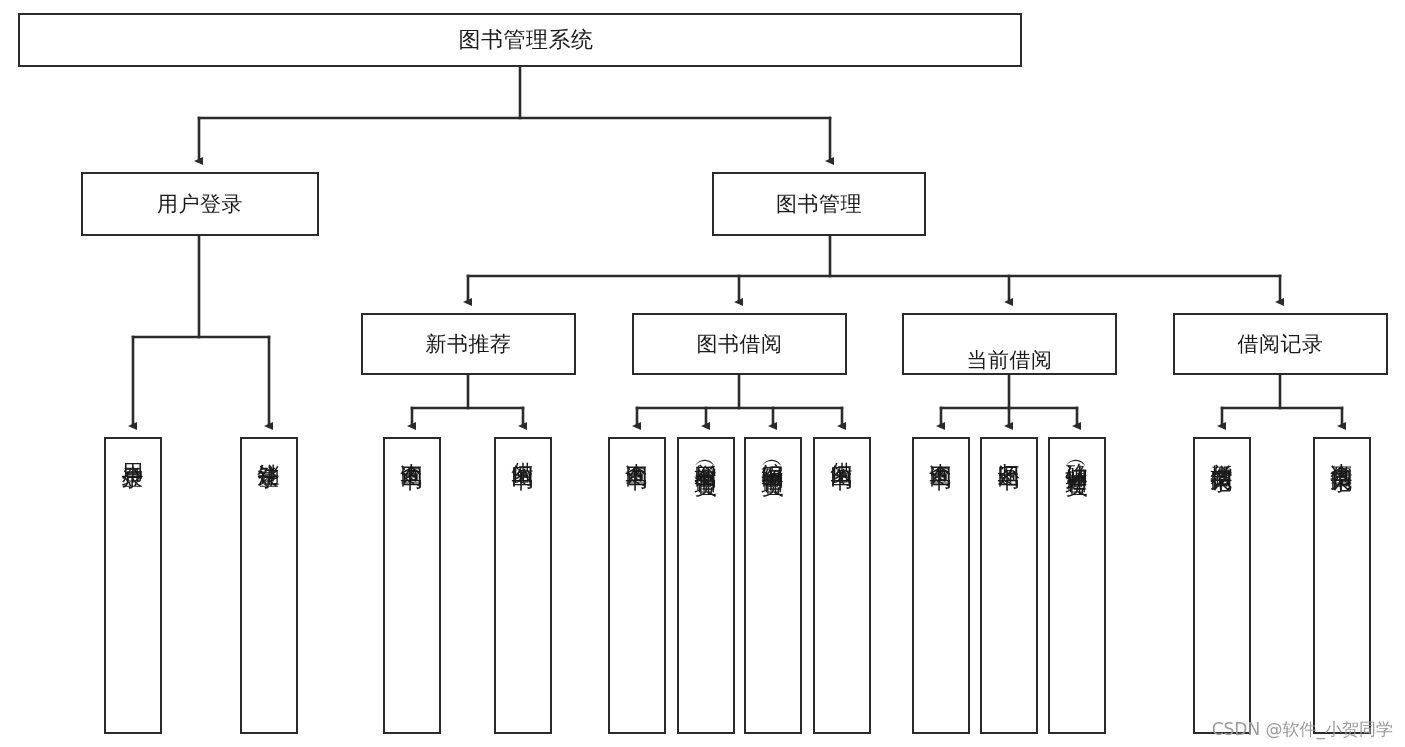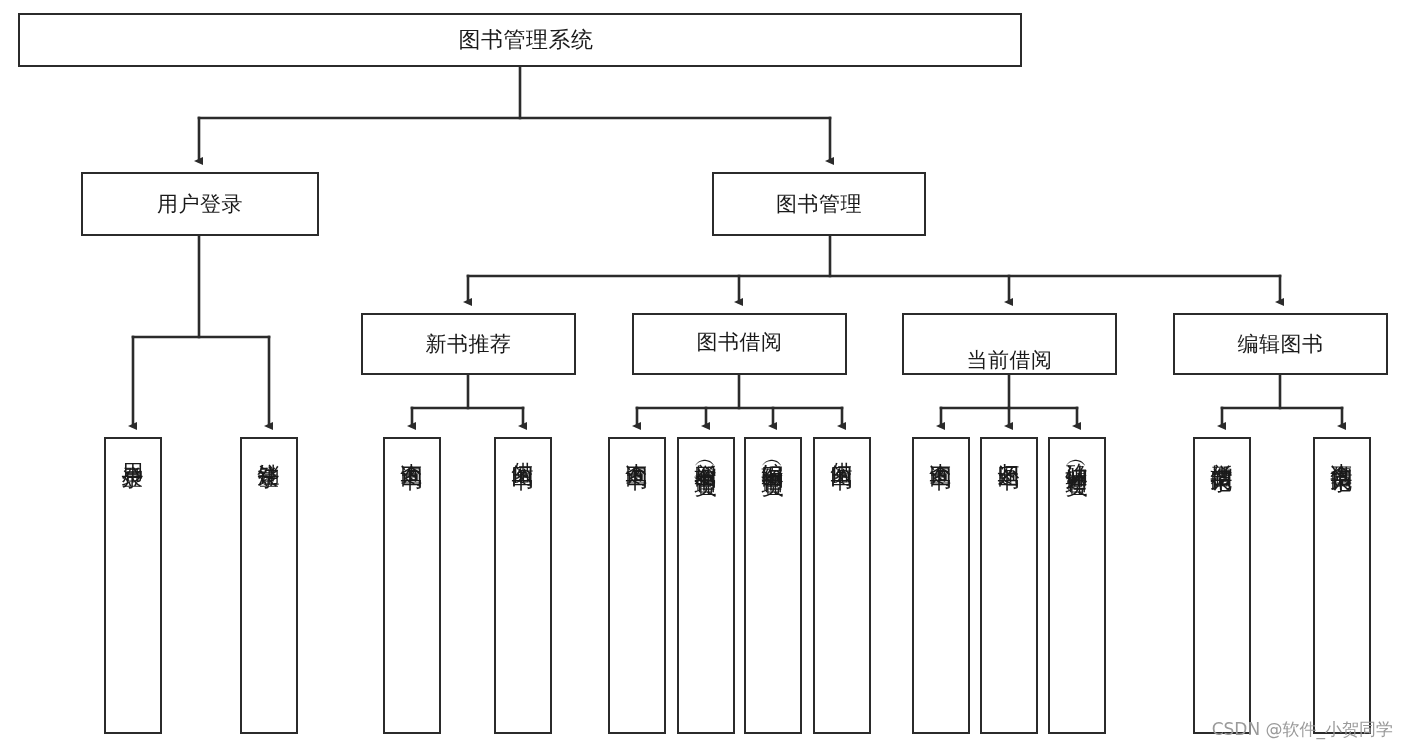--- a/index.html
+++ b/index.html
@@ -141,30 +141,30 @@
   </div>
 
   <div class="node level-1" style="left:712px; top:172px; width:214px; height:64px;">
     <span class="node-label">图书管理</span>
   </div>
 
   <div class="node level-2" style="left:361px; top:313px; width:215px; height:62px;">
     <span class="node-label">新书推荐</span>
   </div>
 
-  <div class="node level-2" style="left:632px; top:313px; width:215px; height:62px;font-family:Liberation Mono, monospace;">
+  <div class="node level-2" style="left:632px; top:313px; width:215px; height:62px;">
     <span class="node-label">图书借阅</span>
   </div>
 
   <div class="node level-2" style="left:902px; top:313px; width:215px; height:62px;align-items:flex-end;">
     <span class="node-label">当前借阅</span>
   </div>
 
   <div class="node level-2" style="left:1173px; top:313px; width:215px; height:62px;">
-    <span class="node-label">编辑图书</span>
+    <span class="node-label">借阅记录</span>
   </div>
 
   <div class="node level-leaf" style="left:104px; top:437px; width:58px; height:297px;">
     <span class="node-label">用户登录</span>
   </div>
 
   <div class="node level-leaf" style="left:240px; top:437px; width:58px; height:297px;">
     <span class="node-label">注销登录</span>
   </div>
 

